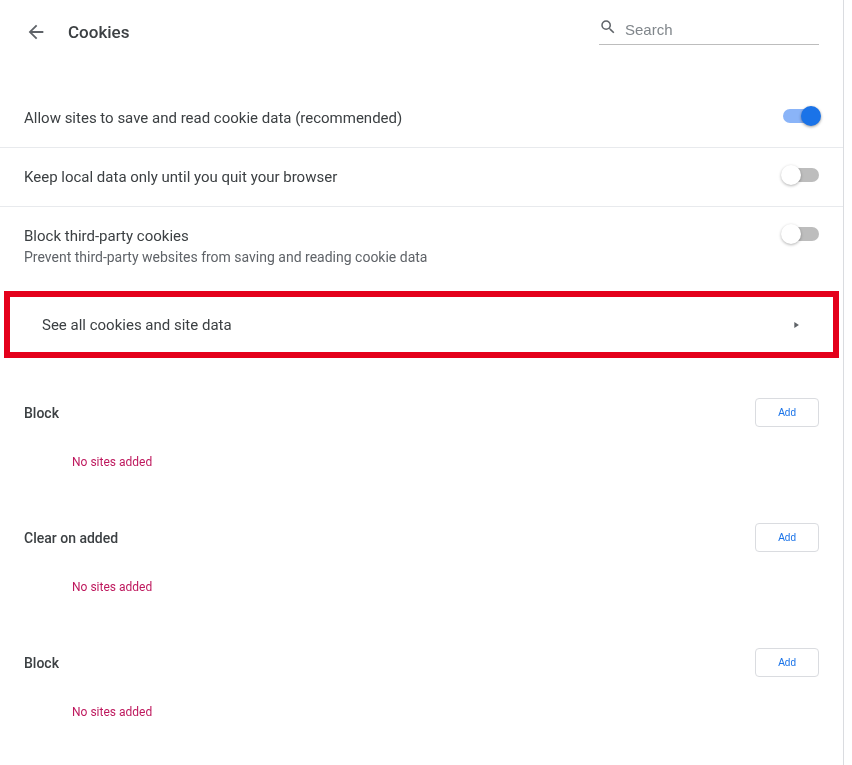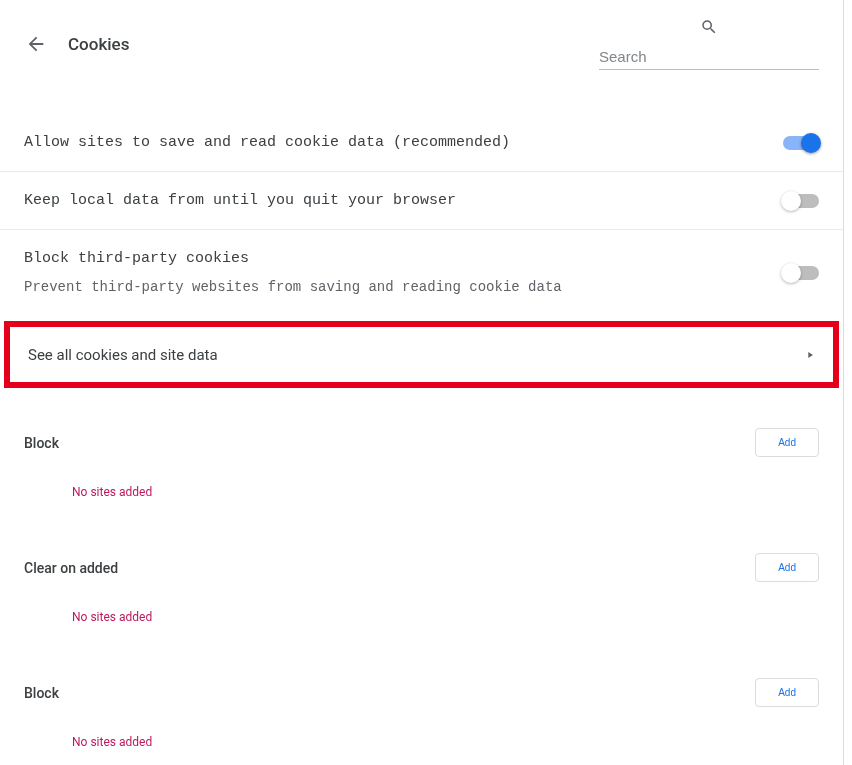--- a/index.html
+++ b/index.html
@@ -38,49 +38,46 @@
       color: #3c4043;
     }
     .search-container {
       margin-left: auto;
       display: flex;
       align-items: center;
       border-bottom: 1px solid #bdbdbd;
       padding-bottom: 4px;
       width: 220px;
       gap: 8px;
-      flex-direction: column;
     }
     .search-icon svg { fill: #5f6368; }
     .search-input {
       border: none;
       outline: none;
       font-size: 15px;
       color: #3c4043;
       width: 100%;
     }
     .search-input::placeholder { color: #80868b; }
 
     .row {
       display: flex;
-      align-items: center;
       padding: 20px 24px;
       border-bottom: 1px solid #e8eaed;
       cursor: pointer;
-      font-family: Liberation Mono, monospace;
     }
     .row-content { flex: 1; }
     .row-title {
       font-size: 15px;
       color: #3c4043;
     }
     .row-subtitle {
       font-size: 14px;
       color: #5f6368;
-      margin-top: 12px;
+      margin-top: 4px;
     }
 
     .toggle {
       width: 36px;
       height: 14px;
       border-radius: 7px;
       position: relative;
       cursor: pointer;
     }
     .toggle::after {
@@ -93,21 +90,21 @@
       box-shadow: 0 1px 3px rgba(0,0,0,0.4);
     }
     .toggle.on { background: #8ab4f8; }
     .toggle.on::after { background: #1a73e8; right: -2px; }
     .toggle.off { background: #bdbdbd; }
     .toggle.off::after { background: #fff; left: -2px; box-shadow: 0 1px 3px rgba(0,0,0,0.3); }
 
     .highlight-row {
       border: 6px solid #e4001b;
       margin: 6px 4px 6px 4px;
-      padding: 18px 18px;
+      padding: 18px 32px;
       border-bottom: 6px solid #e4001b;
       display: flex;
       align-items: center;
       cursor: pointer;
     }
     .chevron-icon svg { fill: #5f6368; }
 
     .spacer { height: 34px; }
 
     .section {
@@ -164,21 +161,21 @@
 
   <div class="row">
     <div class="row-content">
       <div class="row-title">Allow sites to save and read cookie data (recommended)</div>
     </div>
     <div class="toggle on"></div>
   </div>
 
   <div class="row">
     <div class="row-content">
-      <div class="row-title">Keep local data from until you quit your browser</div>
+      <div class="row-title">Keep local data only until you quit your browser</div>
     </div>
     <div class="toggle off"></div>
   </div>
 
   <div class="row" style="border-bottom:none;">
     <div class="row-content">
       <div class="row-title">Block third-party cookies</div>
       <div class="row-subtitle">Prevent third-party websites from saving and reading cookie data</div>
     </div>
     <div class="toggle off"></div>

